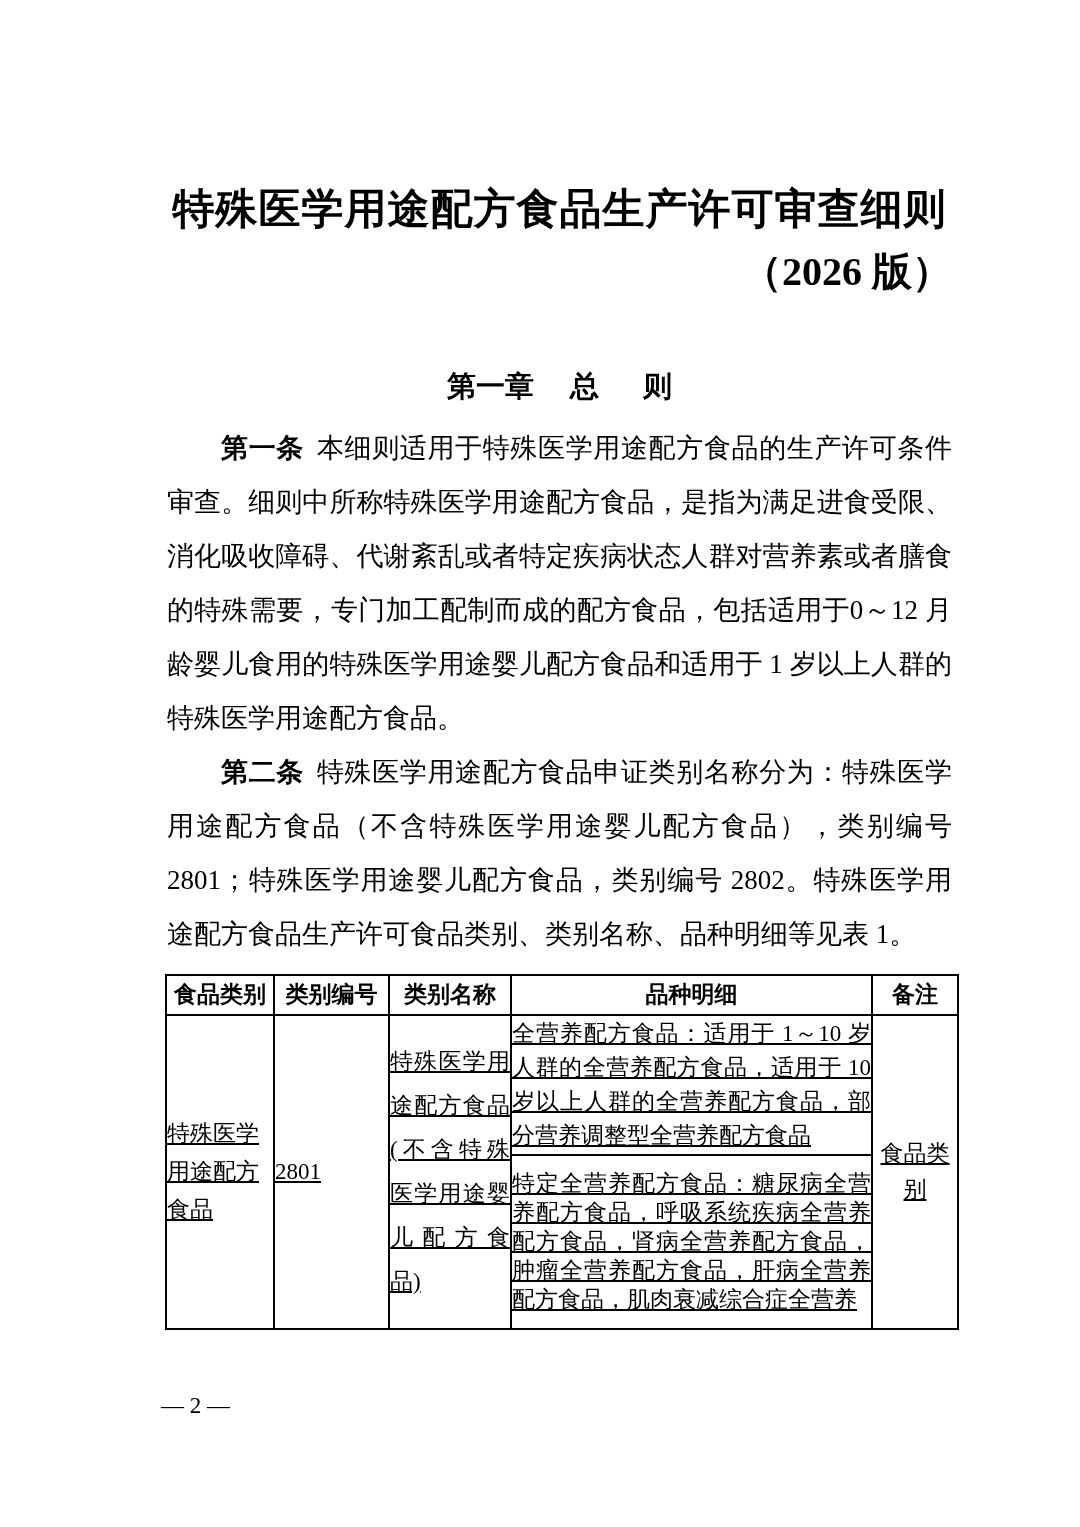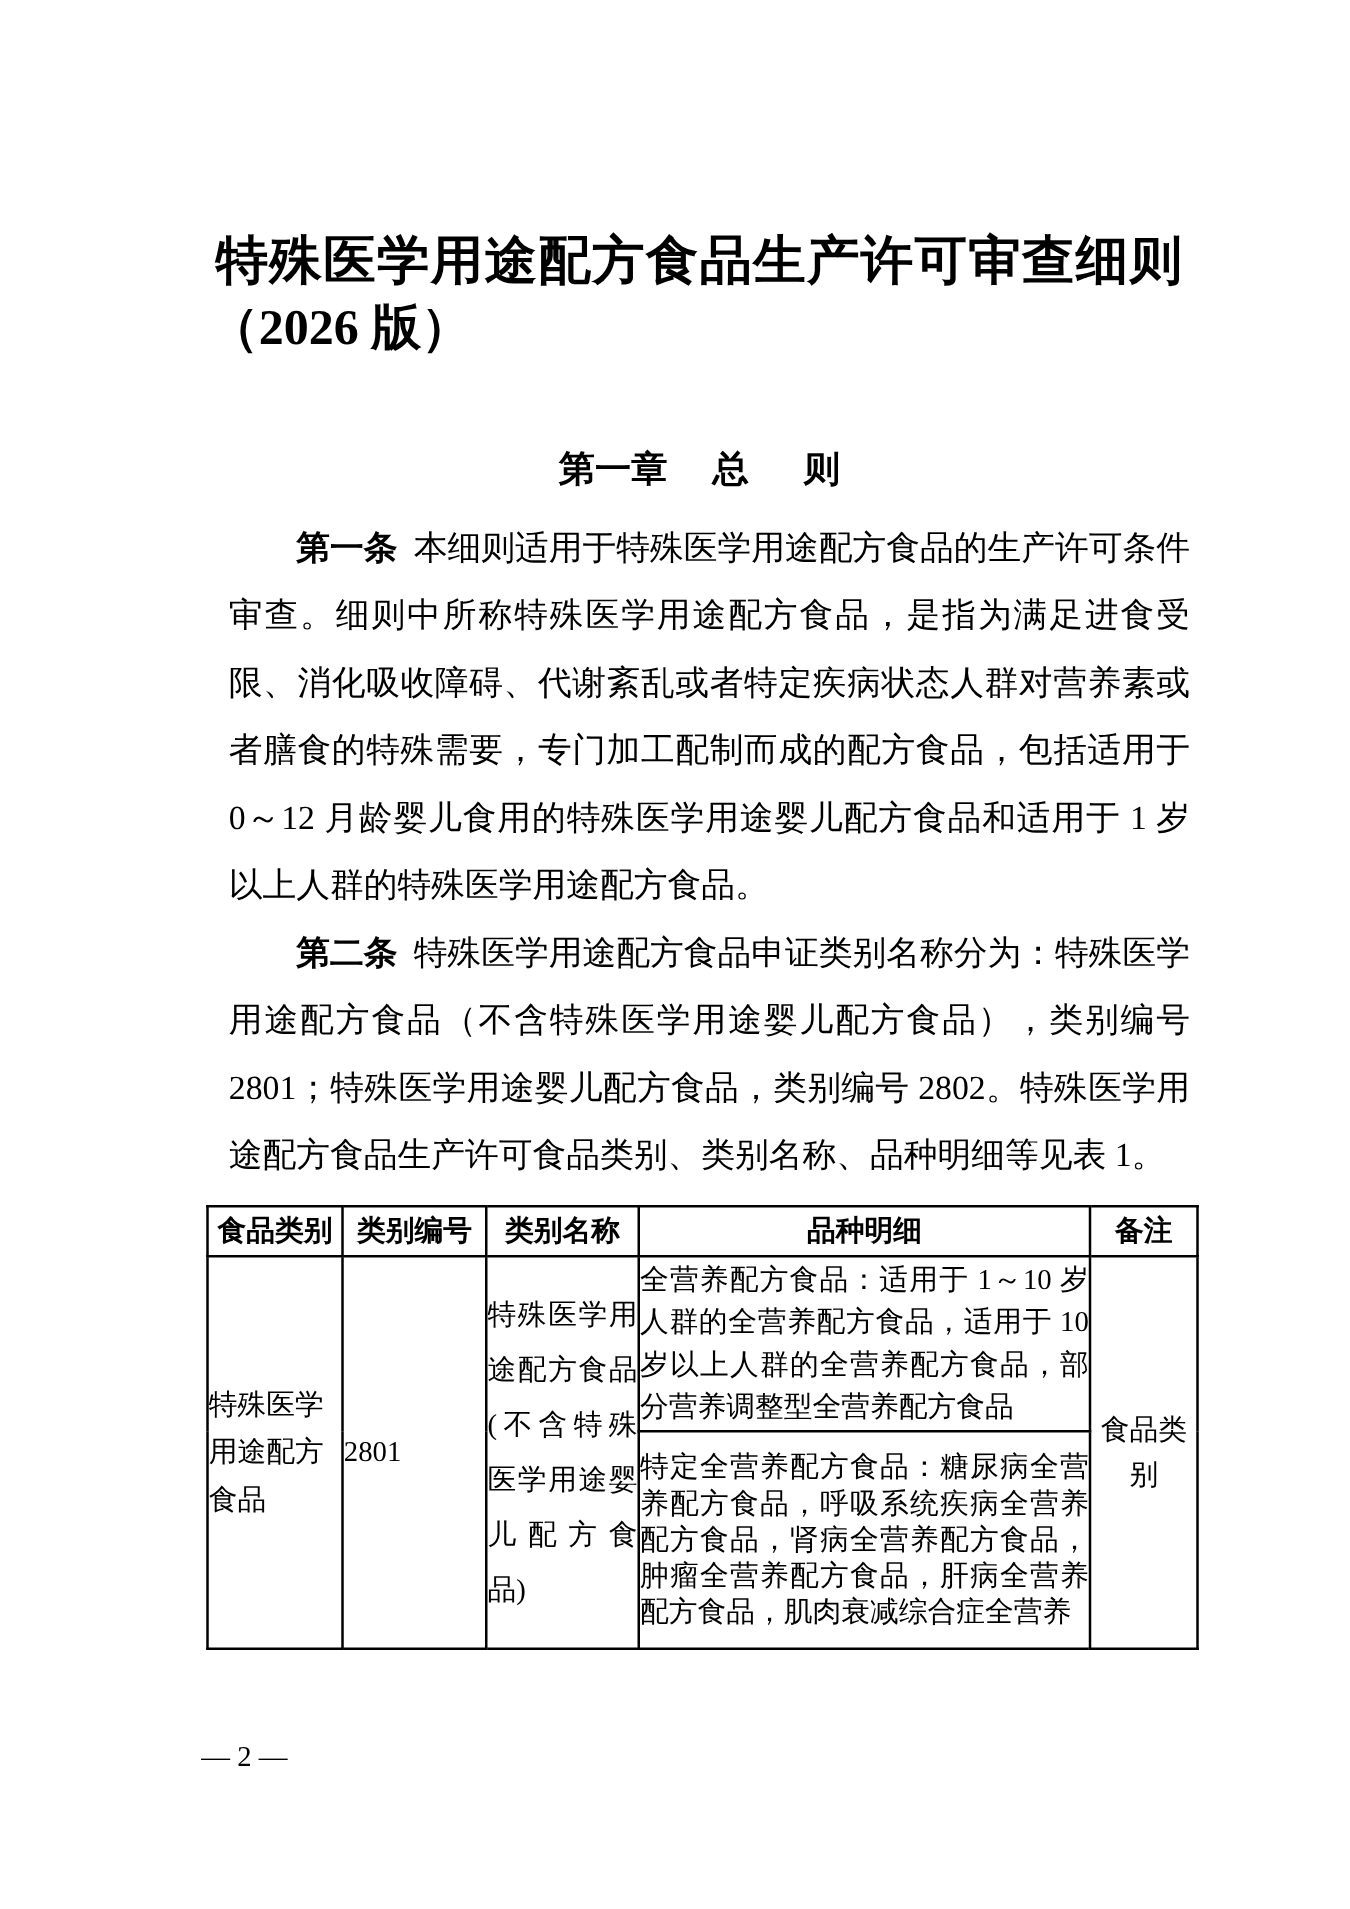--- a/index.html
+++ b/index.html
@@ -17,22 +17,22 @@
 
   .title-l1 {
     padding-top: 184px;
     text-align: center;
     font-size: 42px;
     font-weight: bold;
     letter-spacing: 1px;
     line-height: 1.2;
   }
   .title-l2 {
-    margin-top: 4px;
-    text-align: left;
+    margin-top: 14px;
+    text-align: right;
     font-size: 40px;
     font-weight: bold;
     line-height: 1.2;
   }
 
   .chapter {
     margin-top: 72px;
     text-align: center;
     font-size: 29px;
     font-weight: bold;
@@ -41,21 +41,20 @@
   }
   .chapter span { display: inline-block; }
   .chapter .c-num { margin-right: 28px; }
   .chapter .c-w1  { margin-right: 36px; }
 
   .body-text {
     margin-top: 16px;
     font-size: 27px;
     line-height: 54px;
     text-align: justify;
-    margin-left: 16px;
   }
   .para { text-indent: 54px; margin: 0; }
   .para .lead {
     font-weight: bold;
     font-family: "Liberation Sans", "DejaVu Sans", sans-serif;
     padding-right: 13px;
   }
 
   .tbl-caption {
     margin-top: 8px;
@@ -78,21 +77,21 @@
     vertical-align: middle;
     overflow: hidden;
   }
   .catalog th {
     height: 38px;
     font-size: 23px;
     font-weight: bold;
     font-family: "Liberation Sans", "DejaVu Sans", sans-serif;
     text-align: center;
   }
-  .catalog td { font-size: 23px; }
+  .catalog td { font-size: 23px; text-decoration: underline; }
   .cell-center { text-align: left; line-height: 38px; padding: 0 6px; }
   .cell-name   { font-size: 22px; text-align: justify; line-height: 44px; padding: 0 12px; }
   .cell-var1   { height: 138px; line-height: 34px; text-align: justify; padding: 0 12px; }
   .cell-var2   { height: 172px; line-height: 29px; text-align: justify; padding: 0 12px; }
   .cell-remark { text-align: center; line-height: 36px; padding: 0 6px; }
 
   .footer {
     position: absolute;
     left: 161px;
     top: 1391px;

